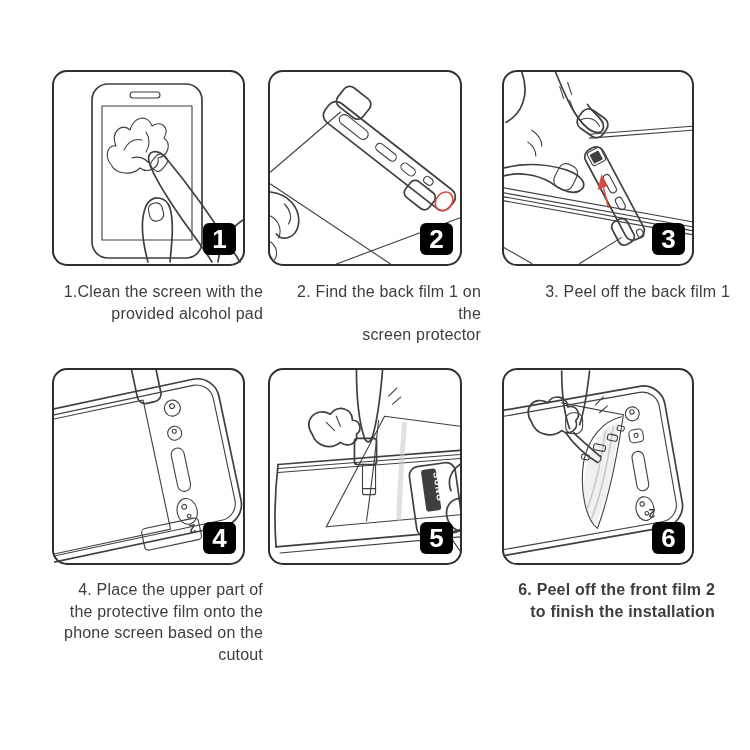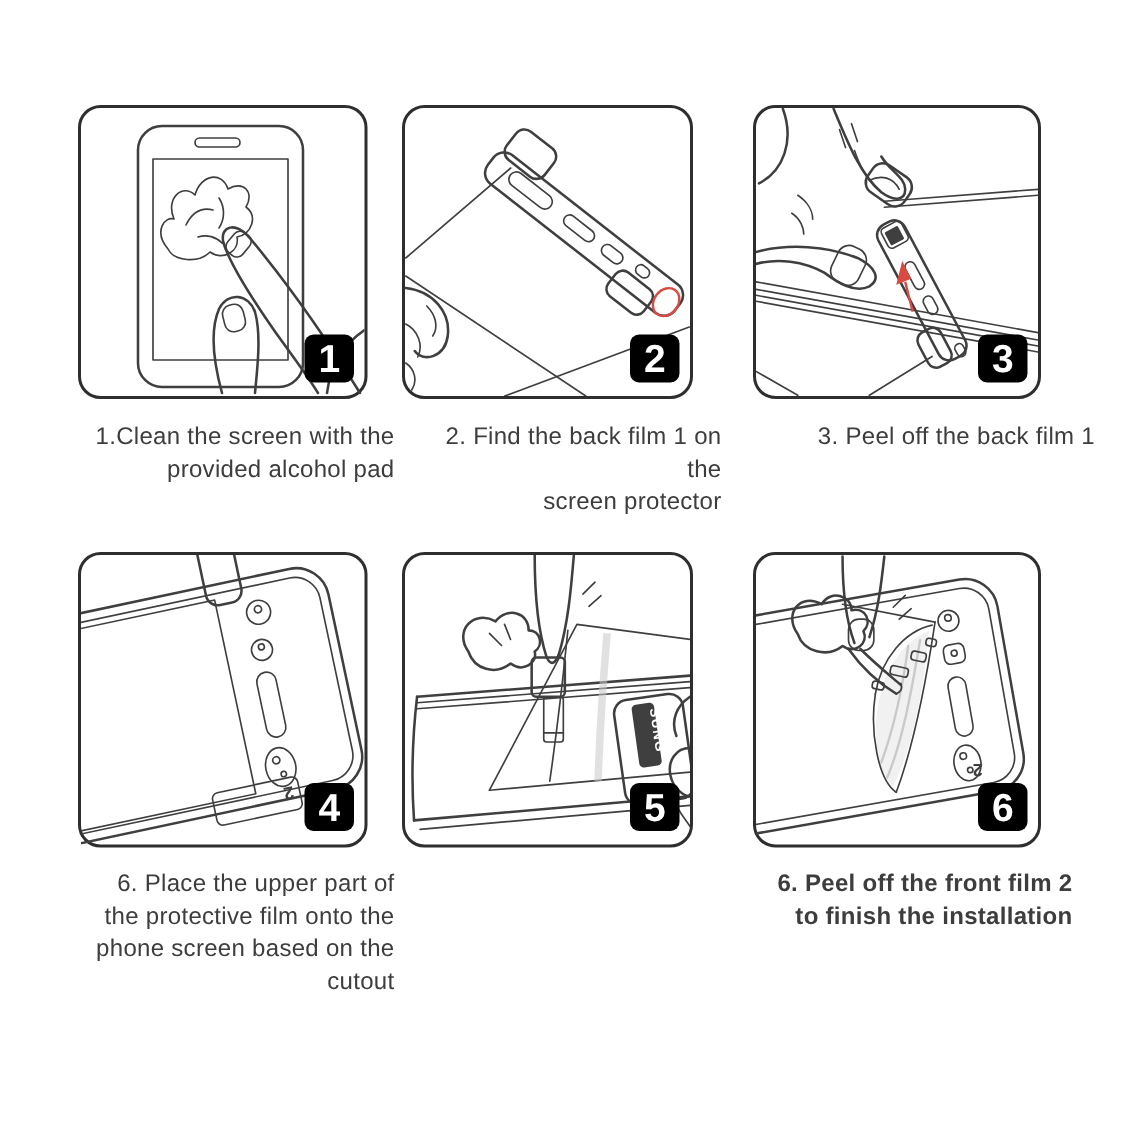--- a/index.html
+++ b/index.html
@@ -242,20 +242,20 @@
       <text class="tab-label" x="144" y="149" transform="rotate(180 148 144)">2</text>
     </svg>
     <div class="badge">6</div>
   </figure>
 
   <p class="caption" style="left:58px;top:281px;">1.Clean the screen with the
 provided alcohol pad</p>
   <p class="caption" style="left:276px;top:281px;">2. Find the back film 1 on the
 screen protector</p>
   <p class="caption" style="left:510px;top:281px;margin-left:15px;">3. Peel off the back film 1</p>
-  <p class="caption" style="left:58px;top:579px;">6. Place the upper part of
+  <p class="caption" style="left:58px;top:579px;">4. Place the upper part of
 the protective film onto the
 phone screen based on the
 cutout</p>
   <p class="caption" style="left:510px;top:579px;font-weight:bold;">6. Peel off the front film 2
 to finish the installation</p>
 
 </div>
 
 </body></html>

